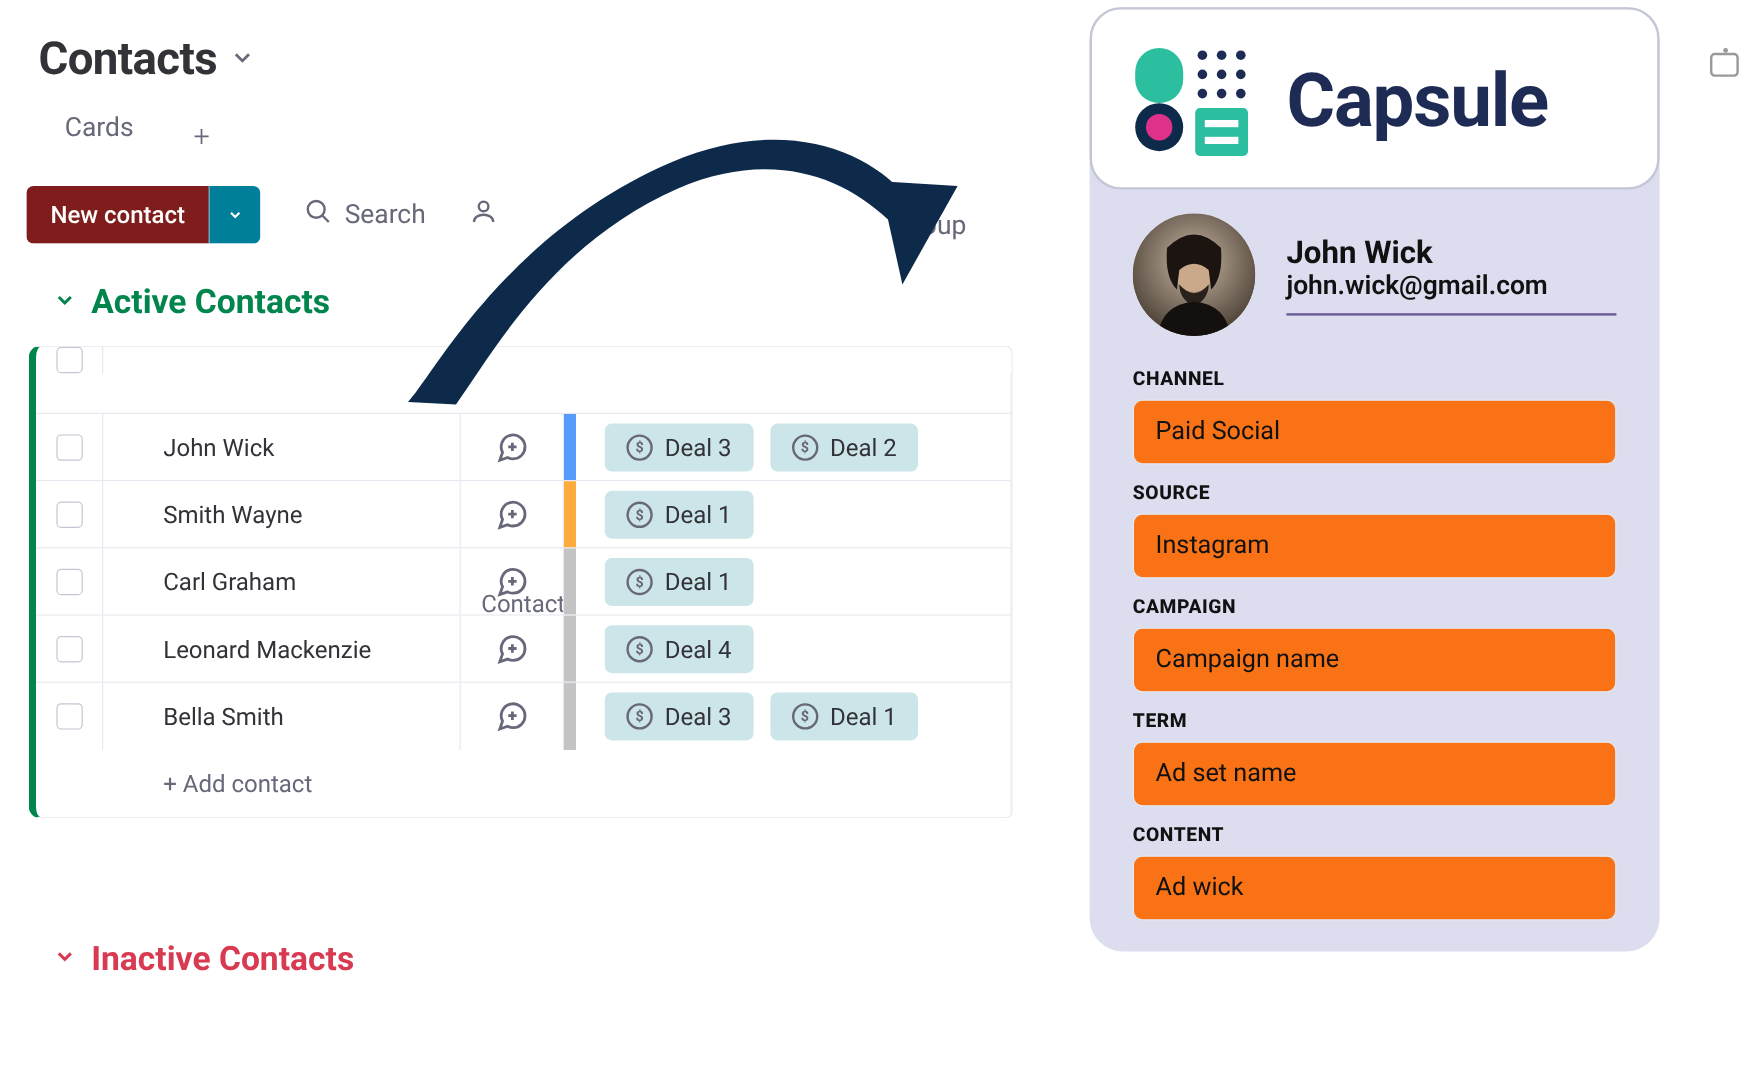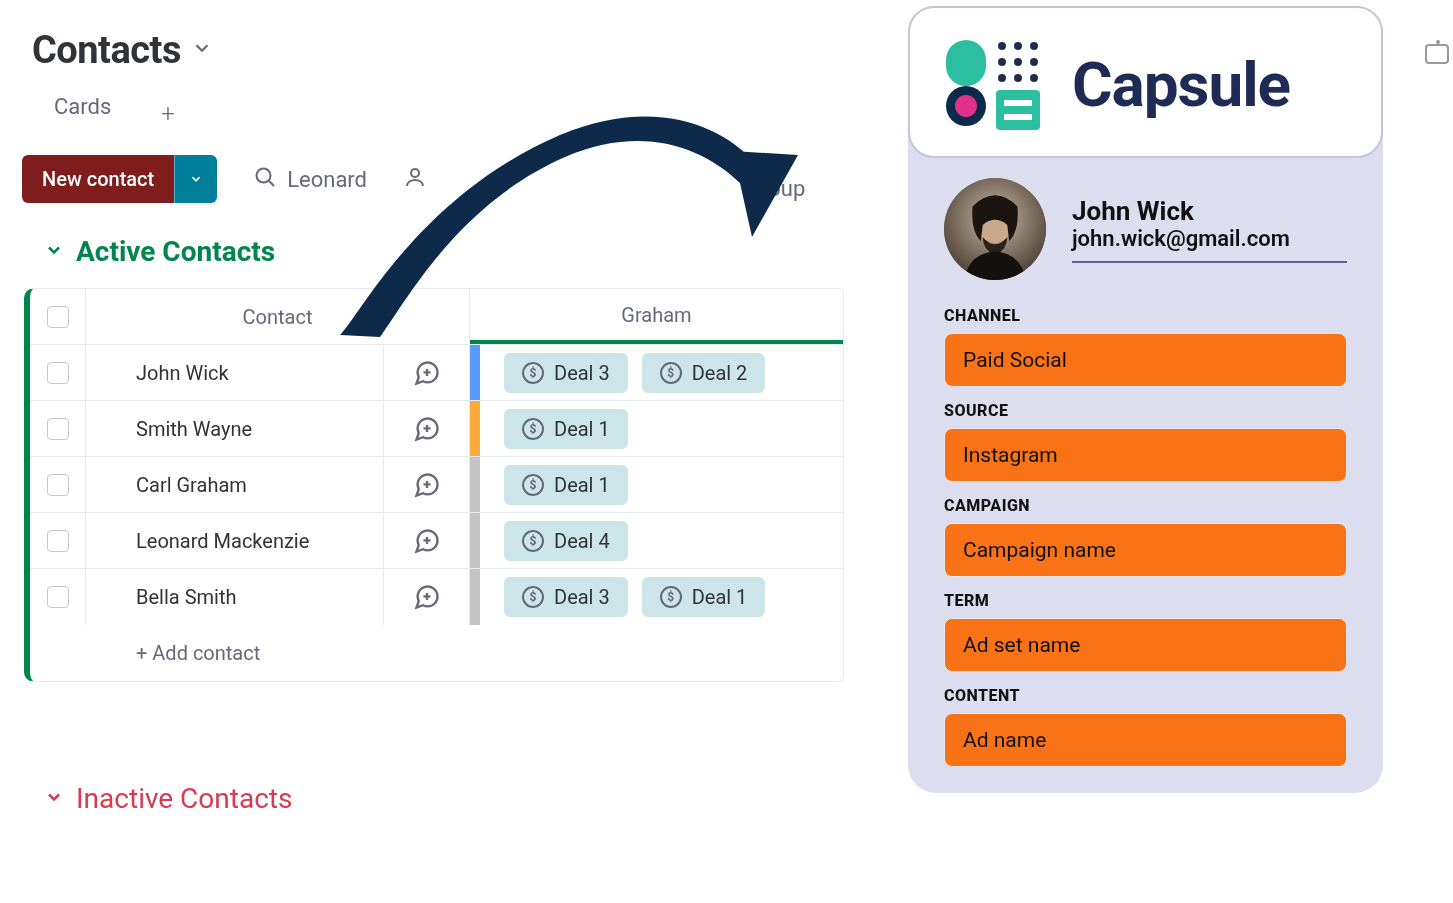--- a/index.html
+++ b/index.html
@@ -16,25 +16,25 @@
 .plus-tab { color: #676879; font-size: 24px; font-weight: 300; cursor: pointer; }
 
 .toolbar { display: flex; align-items: center; gap: 36px; padding: 22px 0 22px 22px; }
 .new-btn { display: flex; align-items: stretch; border-radius: 6px; overflow: hidden; }
 .new-btn-main { background: #7f1d1d; color: #fff; font-size: 20px; font-weight: 500; padding: 12px 20px; cursor: pointer; }
 .new-btn-drop { background: #007f9b; color: #fff; border-left: 1px solid rgba(255,255,255,0.35); padding: 12px 14px; display: flex; align-items: center; cursor: pointer; }
 .tool-item { display: flex; align-items: center; gap: 10px; color: #676879; font-size: 22px; cursor: pointer; }
 
 .section-hdr { display: flex; align-items: center; gap: 12px; padding: 10px 0 10px 44px; cursor: pointer; }
 .section-hdr.active .sec-label { color: #00854d; font-weight: 700; font-size: 28px; }
-.section-hdr.inactive .sec-label { color: #d83a52; font-weight: 400; font-size: 28px; }
+.section-hdr.inactive .sec-label { color: #d83a52; font-weight: 700; font-size: 28px; }
 .sec-chev { width: 20px; height: 20px; }
 
 .table-wrap { margin: 10px 0 0 24px; width: 820px; border: 1px solid #e6e9ef; border-left: 6px solid #00854d; border-radius: 10px 6px 6px 10px; overflow: hidden; }
-.thead-row { display: flex; height: 56px; border-bottom: 1px solid #e6e9ef; }
+.thead-row { display: flex; height: 56px; border-bottom: 1px solid #e6e9ef; flex-direction: column; }
 .th-check { width: 56px; display: flex; align-items: center; justify-content: center; border-right: 1px solid #e6e9ef; }
 .th-contact { flex: 0 0 384px; display: flex; align-items: center; justify-content: center; color: #676879; font-size: 20px; border-right: 1px solid #e6e9ef; }
 .th-deals { flex: 1; display: flex; align-items: center; justify-content: center; color: #676879; font-size: 20px; border-bottom: 4px solid #00854d; }
 
 .tr { display: flex; height: 56px; border-bottom: 1px solid #e6e9ef; }
 .tr:last-child { border-bottom: none; }
 .cell-check { width: 56px; display: flex; align-items: center; justify-content: center; border-right: 1px solid #e6e9ef; }
 .chk { width: 22px; height: 22px; border: 1.5px solid #c3c6d4; border-radius: 4px; background: #fff; }
 .cell-name { flex: 0 0 298px; display: flex; align-items: center; padding-left: 50px; color: #323338; font-size: 20px; border-right: 1px solid #e6e9ef; }
 .cell-chat { flex: 0 0 86px; display: flex; align-items: center; justify-content: center; border-right: 1px solid #e6e9ef; }
@@ -97,21 +97,21 @@
         </svg>
     </div>
   </div>
   <div class="tool-item">
     <span>
       <svg width="24" height="24" viewBox="0 0 24 24" fill="none" stroke="#676879" stroke-width="2">
           <circle cx="10.5" cy="10.5" r="7"></circle>
           <line x1="21" y1="21" x2="15.8" y2="15.8"></line>
         </svg>
     </span>
-    <span>Leonard</span>
+    <span>Search</span>
   </div>
   <div class="tool-item">
     <span>
       <svg width="24" height="24" viewBox="0 0 24 24" fill="none" stroke="#676879" stroke-width="2">
           <circle cx="12" cy="8" r="4"></circle>
           <path d="M4 21c0-4 4-6 8-6s8 2 8 6"></path>
         </svg>
     </span>
   </div>
 </div>
@@ -315,17 +315,17 @@
   <div class="field-group" id="fields-host">
       <div class="field-label">CHANNEL</div>
       <div class="field-box">Paid Social</div>
       <div class="field-label">SOURCE</div>
       <div class="field-box">Instagram</div>
       <div class="field-label">CAMPAIGN</div>
       <div class="field-box">Campaign name</div>
       <div class="field-label">TERM</div>
       <div class="field-box">Ad set name</div>
       <div class="field-label">CONTENT</div>
-      <div class="field-box">Ad name</div>
+      <div class="field-box">Ad wick</div>
     </div>
 </div>
 
 <div class="bot-icon"></div>
 
 </body></html>

